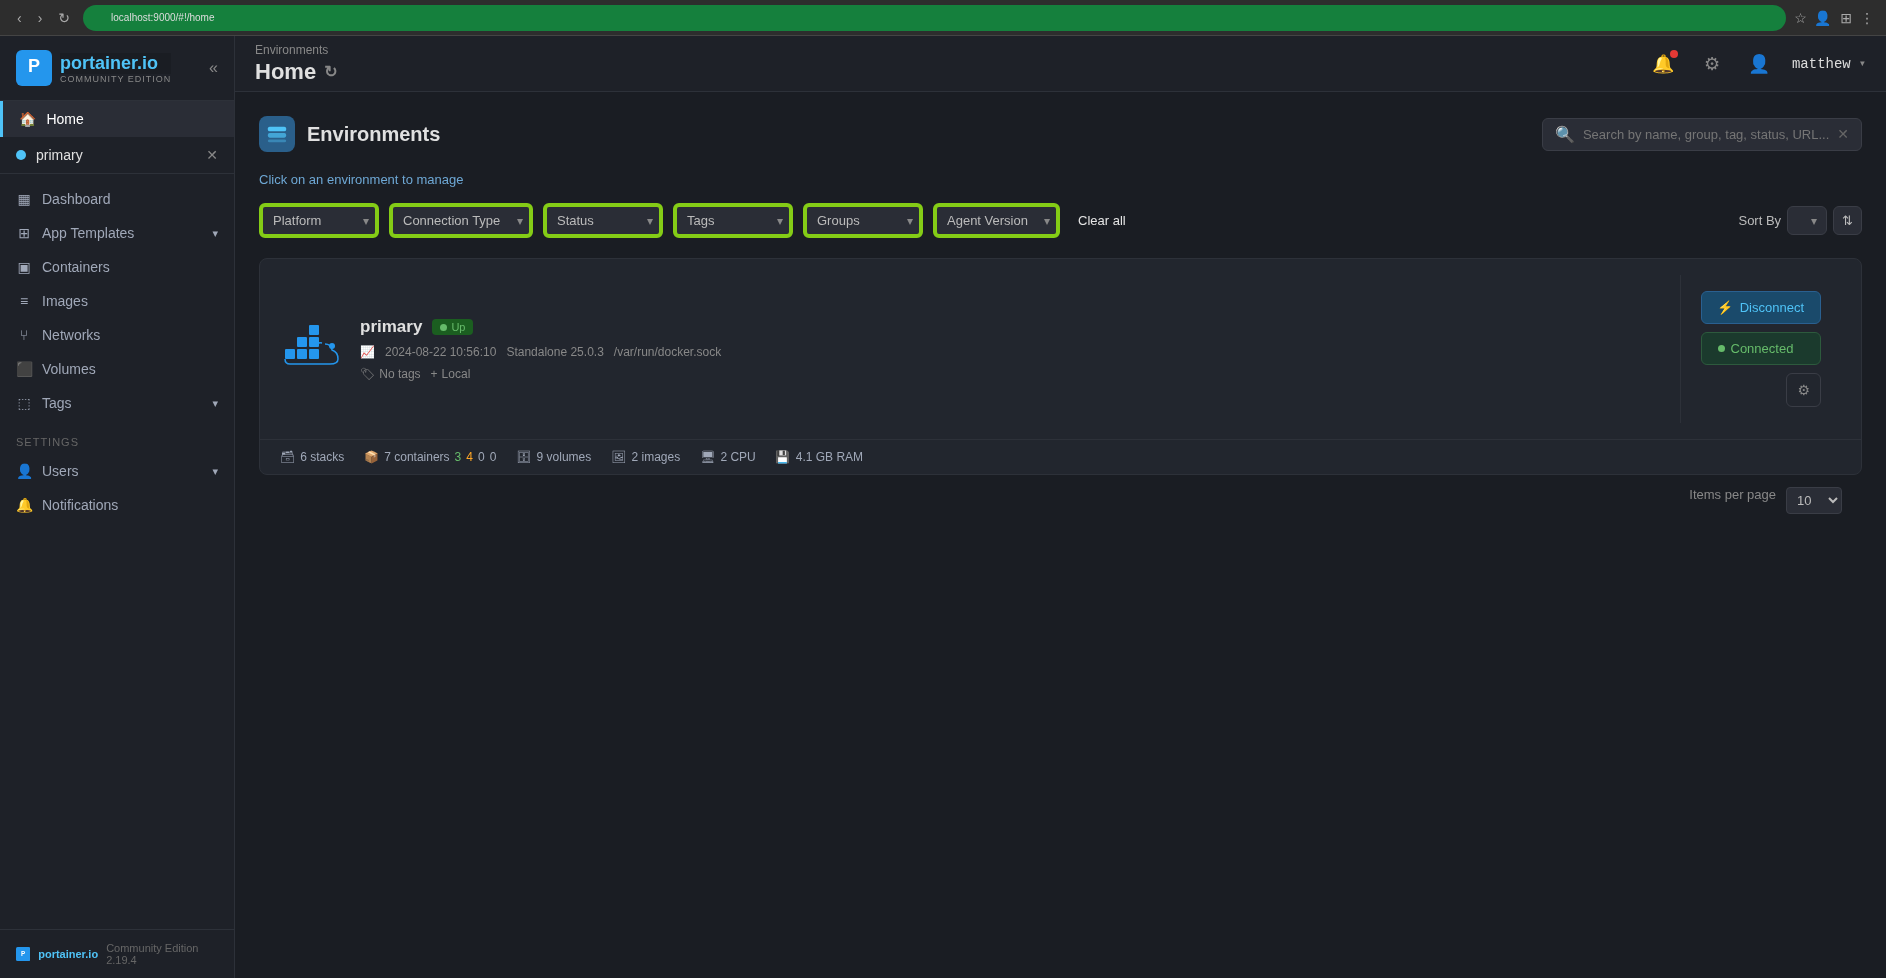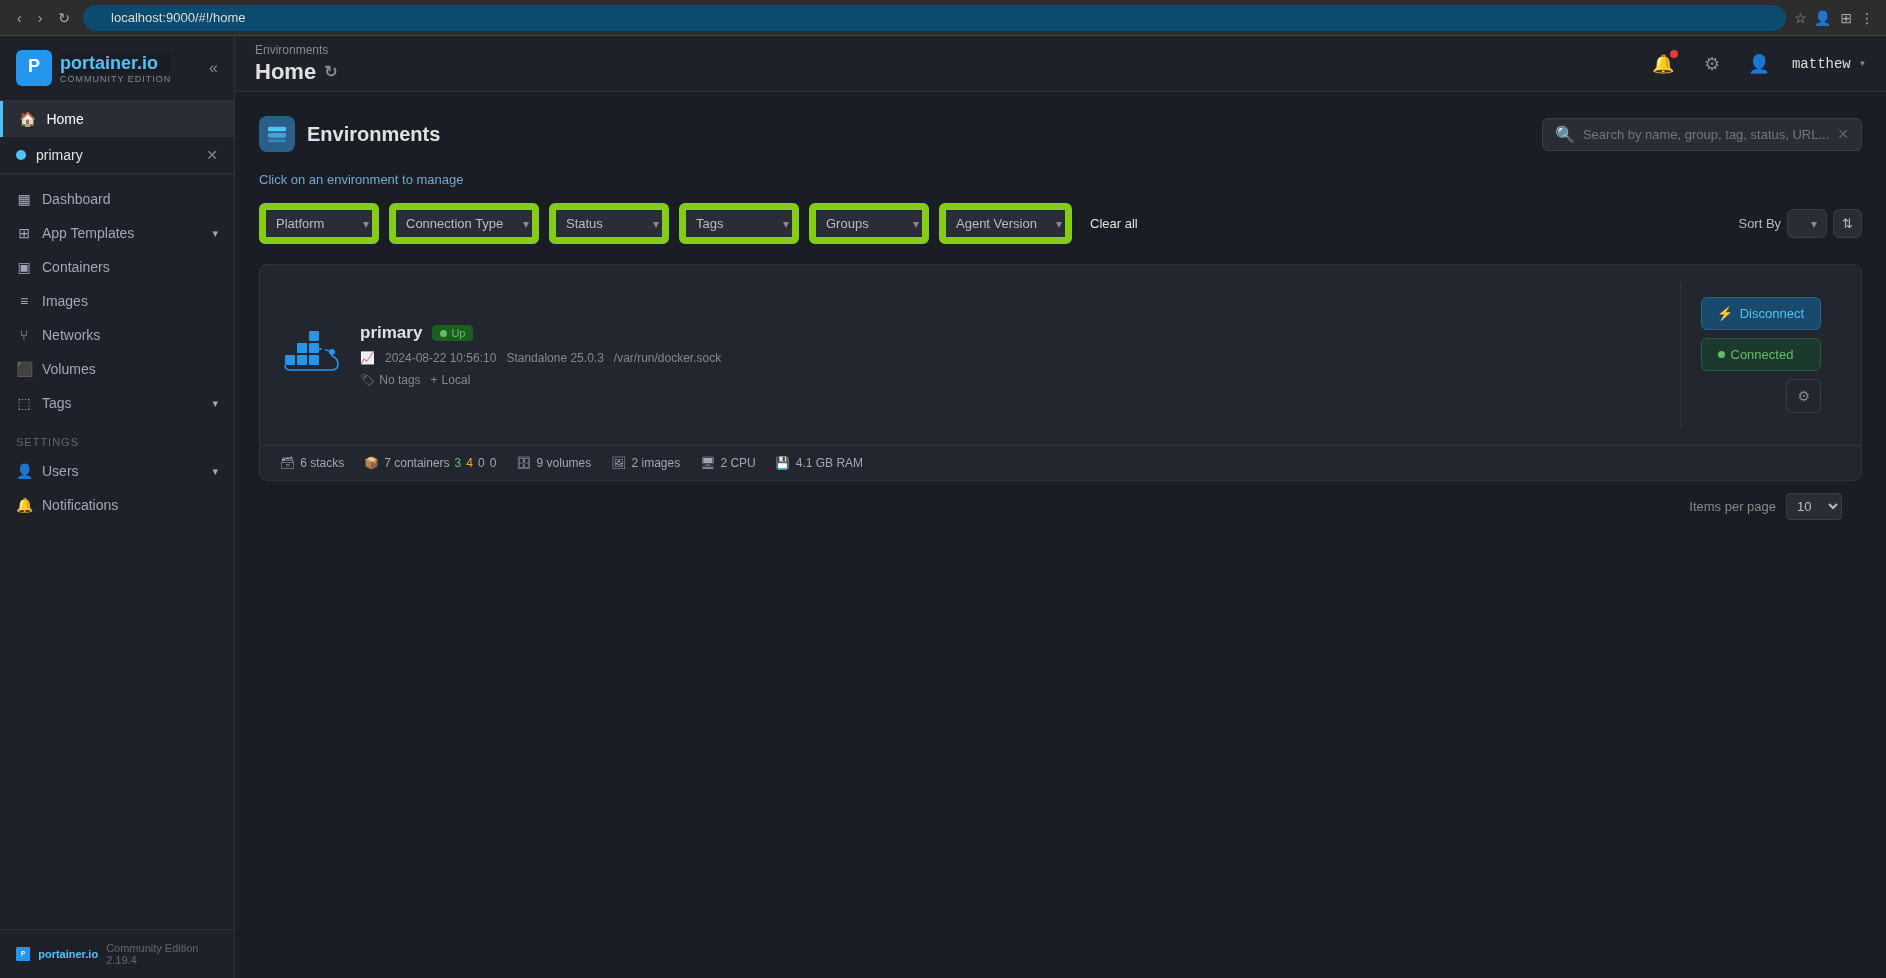--- a/index.html
+++ b/index.html
@@ -3,21 +3,21 @@
   <meta charset="utf-8">
   <style>
     * { box-sizing: border-box; margin: 0; padding: 0; }
     body { font-family: -apple-system, BlinkMacSystemFont, 'Segoe UI', sans-serif; background: #1a1d23; color: #c9d1d9; height: 978px; overflow: hidden; display: flex; flex-direction: column; }
 
     
     .browser-chrome { background: #2d2d2d; height: 36px; display: flex; align-items: center; padding: 0 12px; gap: 8px; border-bottom: 1px solid #444; flex-shrink: 0; }
     .browser-nav { display: flex; gap: 6px; align-items: center; }
     .browser-nav button { background: none; border: none; color: #aaa; cursor: pointer; font-size: 14px; padding: 2px 5px; border-radius: 3px; }
     .browser-refresh { font-size: 13px; }
-    .address-bar { flex: 1; background: #0c4a6e; border: none; border-radius: 20px; color: #ddd; padding: 4px 12px 4px 28px; font-size: 13px; height: 26px; position: relative; }
+    .address-bar { flex: 1; background: #15803d; border: none; border-radius: 20px; color: #ddd; padding: 4px 12px 4px 28px; font-size: 10px; height: 26px; position: relative; }
     .address-bar-wrap { flex: 1; position: relative; display: flex; align-items: center; }
     .address-bar-wrap .security-icon { position: absolute; left: 8px; font-size: 11px; color: #aaa; }
     .browser-right-icons { display: flex; gap: 8px; align-items: center; color: #aaa; font-size: 14px; }
     .browser-right-icons span { cursor: pointer; }
 
     
     .app { display: flex; flex: 1; overflow: hidden; }
 
     
     .sidebar { width: 235px; background: #1e2128; display: flex; flex-direction: column; border-right: 1px solid #2d3139; flex-shrink: 0; }
@@ -66,21 +66,21 @@
     .section-icon { width: 36px; height: 36px; background: #2a5f8a; border-radius: 8px; display: flex; align-items: center; justify-content: center; font-size: 18px; }
     .section-title { font-size: 20px; font-weight: 600; color: #e0e0e0; }
     .search-bar { margin-left: auto; display: flex; align-items: center; background: #2a2d36; border: 1px solid #3a3d46; border-radius: 6px; padding: 6px 12px; gap: 8px; min-width: 320px; }
     .search-bar input { background: none; border: none; color: #eab308; font-size: 13px; outline: none; flex: 1; }
     .search-clear { background: none; border: none; color: #666; cursor: pointer; font-size: 14px; }
 
     .click-hint { color: #6ea8d5; font-size: 13px; margin-bottom: 16px; }
 
     
     .filters { display: flex; align-items: center; gap: 10px; margin-bottom: 20px; flex-wrap: wrap; }
-    .filter-select { background: #2a2d36; border: 7px solid #84cc16; border-radius: 6px; color: #bbb; font-size: 13px; padding: 6px 28px 6px 10px; appearance: none; cursor: pointer; min-width: 120px; position: relative; }
+    .filter-select { background: #2a2d36; border: 4px solid #84cc16; border-radius: 6px; color: #bbb; font-size: 13px; padding: 6px 28px 6px 10px; appearance: none; cursor: pointer; min-width: 120px; position: relative; }
     .filter-wrap { position: relative; }
     .filter-wrap::after { content: '▾'; position: absolute; right: 10px; top: 50%; transform: translateY(-50%); color: #888; pointer-events: none; font-size: 12px; }
     .clear-all { background: none; border: none; color: #e5e5e5; font-size: 13px; cursor: pointer; padding: 6px 8px; }
     .sort-by { margin-left: auto; display: flex; align-items: center; gap: 6px; font-size: 13px; color: #bbb; }
     .sort-select { background: #2a2d36; border: 1px solid #3a3d46; border-radius: 6px; color: #bbb; font-size: 13px; padding: 6px 28px 6px 10px; appearance: none; cursor: pointer; }
     .sort-toggle { background: #2a2d36; border: 1px solid #3a3d46; border-radius: 6px; color: #bbb; padding: 6px 8px; cursor: pointer; font-size: 13px; }
 
     
     .env-card { background: #22262e; border: 1px solid #2d3139; border-radius: 8px; padding: 0; overflow: hidden; }
     .env-card-inner { display: flex; align-items: center; padding: 16px 20px; gap: 20px; }
@@ -97,21 +97,21 @@
     .env-stats { display: flex; align-items: center; gap: 20px; padding: 10px 20px; border-top: 1px solid #2d3139; font-size: 12px; color: #a0a8b8; }
     .env-stat { display: flex; align-items: center; gap: 5px; }
     .stat-green { color: #66bb6a; }
     .stat-orange { color: #ffa726; }
     .env-actions { display: flex; flex-direction: column; gap: 8px; padding: 16px 20px; border-left: 1px solid #2d3139; }
     .btn-disconnect { background: #1a4a6b; border: 1px solid #2a6090; color: #4fc3f7; border-radius: 6px; padding: 8px 16px; font-size: 13px; cursor: pointer; display: flex; align-items: center; gap: 6px; white-space: nowrap; }
     .btn-connected { background: #1b3a2d; border: 1px solid #2d5a3d; color: #66bb6a; border-radius: 6px; padding: 8px 16px; font-size: 13px; cursor: default; display: flex; align-items: center; gap: 6px; white-space: nowrap; }
     .btn-connected .dot { width: 7px; height: 7px; background: #66bb6a; border-radius: 50%; }
     .btn-settings { background: none; border: 1px solid #3a3d46; color: #888; border-radius: 6px; padding: 8px 10px; cursor: pointer; font-size: 14px; align-self: flex-end; }
 
-    .pagination { display: flex; align-items: center; justify-content: flex-end; gap: 10px; padding: 12px 20px; font-size: 13px; color: #888; }
+    .pagination { display: flex; align-items: flex-start; justify-content: flex-end; gap: 10px; padding: 12px 20px; font-size: 13px; color: #888; }
     .page-size-select { background: #2a2d36; border: 1px solid #3a3d46; border-radius: 4px; color: #bbb; font-size: 13px; padding: 4px 6px; }
   </style>
 </head>
 <body>
 
 <div class="browser-chrome">
   <div class="browser-nav">
     <button>‹</button>
     <button>›</button>
     <button class="browser-refresh">↻</button>

